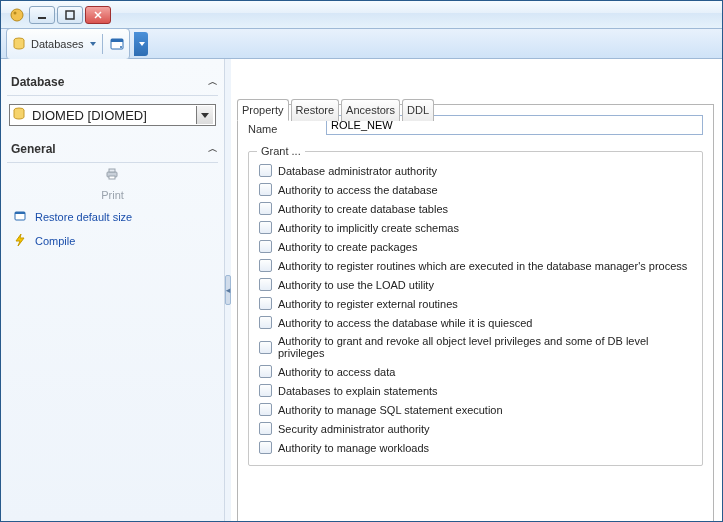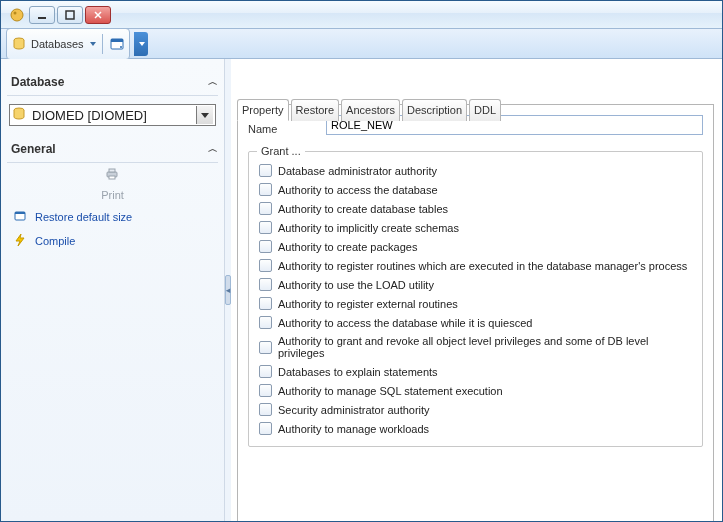--- a/index.html
+++ b/index.html
@@ -270,21 +270,20 @@
 
   <div class="splitter">
     <div class="nub">◂</div>
   </div>
 
   <div class="content">
     <div class="tabs">
       <div class="tab active">Property</div>
       <div class="tab">Restore</div>
       <div class="tab">Ancestors</div>
-      <div class="tab">Description</div>
       <div class="tab">DDL</div>
     </div>
     <div class="panel">
       <div class="namerow">
         <span class="lbl">Name</span>
         <input type="text" value="ROLE_NEW" style="">
       </div>
       <fieldset class="grant">
         <legend>Grant ...</legend>
         <div id="grant-list">
@@ -323,20 +322,24 @@
             <div class="chkrow">
               <div class="chkbox"></div>
               <span class="chklabel">Authority to access the database while it is quiesced</span>
             </div>
             <div class="chkrow">
               <div class="chkbox"></div>
               <span class="chklabel">Authority to grant and revoke all object level privileges and some of DB level privileges</span>
             </div>
             <div class="chkrow">
               <div class="chkbox"></div>
+              <span class="chklabel">Authority to access data</span>
+            </div>
+            <div class="chkrow">
+              <div class="chkbox"></div>
               <span class="chklabel">Databases to explain statements</span>
             </div>
             <div class="chkrow">
               <div class="chkbox"></div>
               <span class="chklabel">Authority to manage SQL statement execution</span>
             </div>
             <div class="chkrow">
               <div class="chkbox"></div>
               <span class="chklabel">Security administrator authority</span>
             </div>

